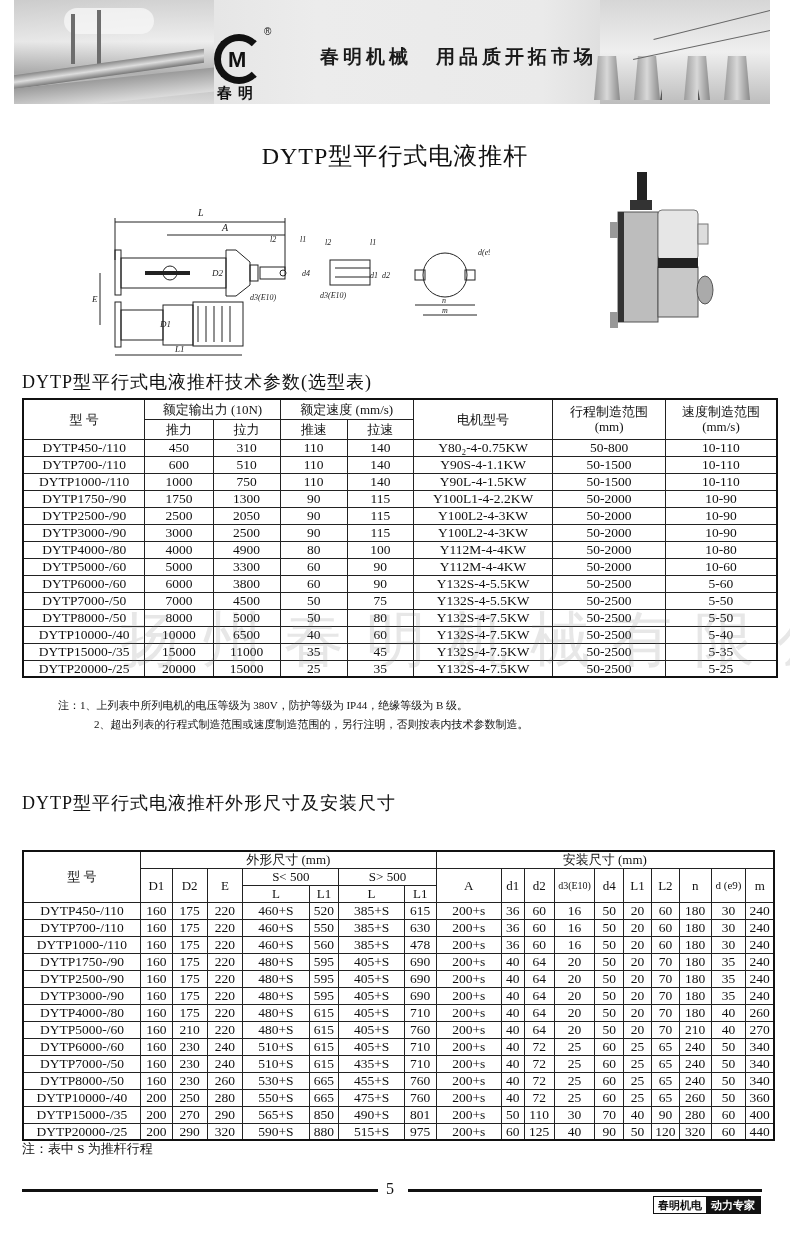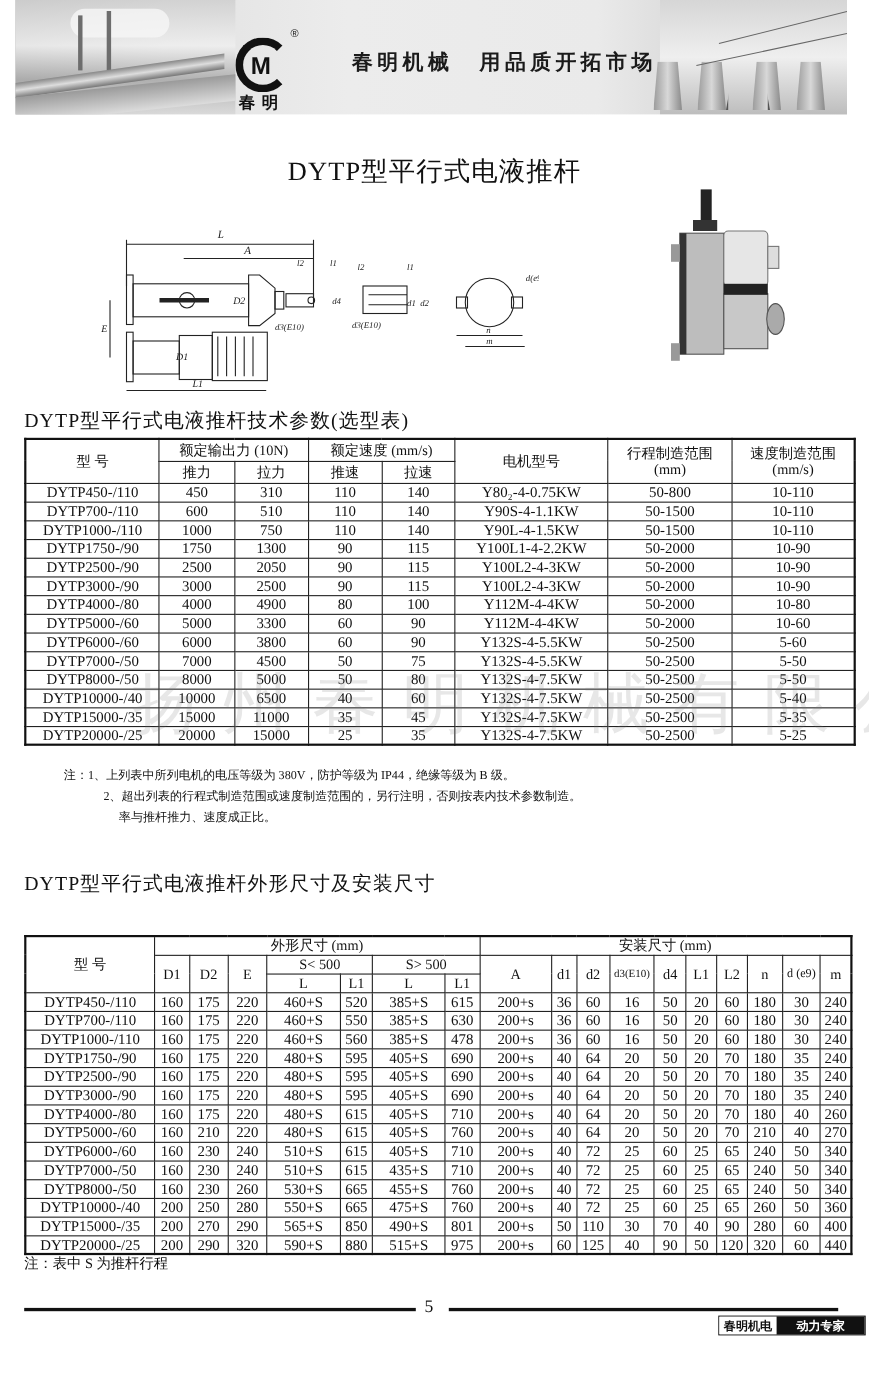--- a/index.html
+++ b/index.html
@@ -51,21 +51,21 @@
 
   
   .watermark { position:absolute; left:120px; top:600px; font: 60px "DejaVu Sans", sans-serif; color: rgba(120,120,120,0.18); letter-spacing:22px; white-space:nowrap; pointer-events:none; }
 
   
   .footer-line-l { position:absolute; left:22px; top:1189px; width:356px; height:3px; background:#111; }
   .footer-line-r { position:absolute; left:408px; top:1189px; width:354px; height:3px; background:#111; }
   .page-num { position:absolute; left:386px; top:1180px; font-size:16px; }
   .footer-badge { position:absolute; left:653px; top:1196px; height:18px; display:flex; border:1px solid #111; font: bold 11px "DejaVu Sans", sans-serif; }
   .footer-badge .a { padding:1px 4px; background:#fff; color:#111;font-family:Liberation Serif, serif; }
-  .footer-badge .b { padding:1px 18px; background:#111; color:#fff; }
+  .footer-badge .b { padding:1px 5px; background:#111; color:#fff; }
 </style>
 </head>
 <body>
 
 <div class="banner">
   <div class="sky-left"></div>
   <div class="cloud"></div>
   <div class="stack1"></div>
   <div class="stack2"></div>
   <div class="pipe"></div>
@@ -333,21 +333,20 @@
         <td>5-25</td>
       </tr>
     </tbody>
 </table>
 
 <div class="watermark">扬州春明机械有限公司</div>
 
 <div class="notes">
   <div><span>注：</span><span>1、上列表中所列电机的电压等级为 380V，防护等级为 IP44，绝缘等级为 B 级。</span></div>
   <div class="item">2、超出列表的行程式制造范围或速度制造范围的，另行注明，否则按表内技术参数制造。</div>
-  <div class="item" style="padding-left:50px;">率与推杆推力、速度成正比。</div>
 </div>
 
 <div class="section-title" style="top:791px;">DYTP型平行式电液推杆外形尺寸及安装尺寸</div>
 <table class="t2">
   <colgroup>
     <col style="width:118px">
       <col style="width:32px">
       <col style="width:35px">
       <col style="width:36px">
       <col style="width:67px">

